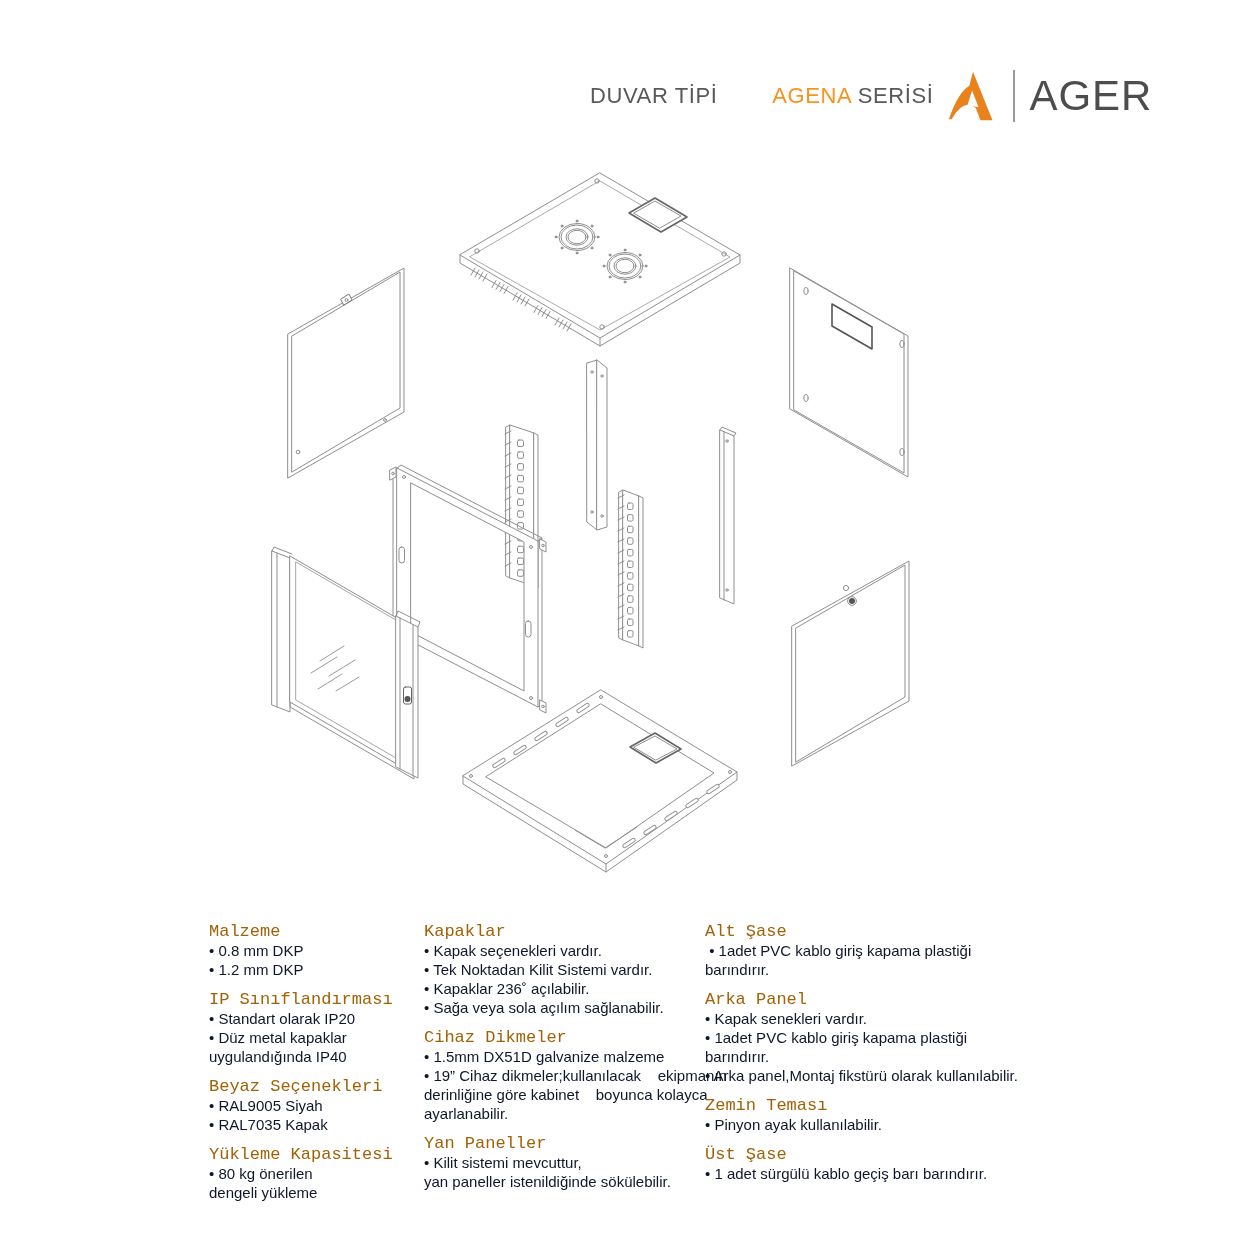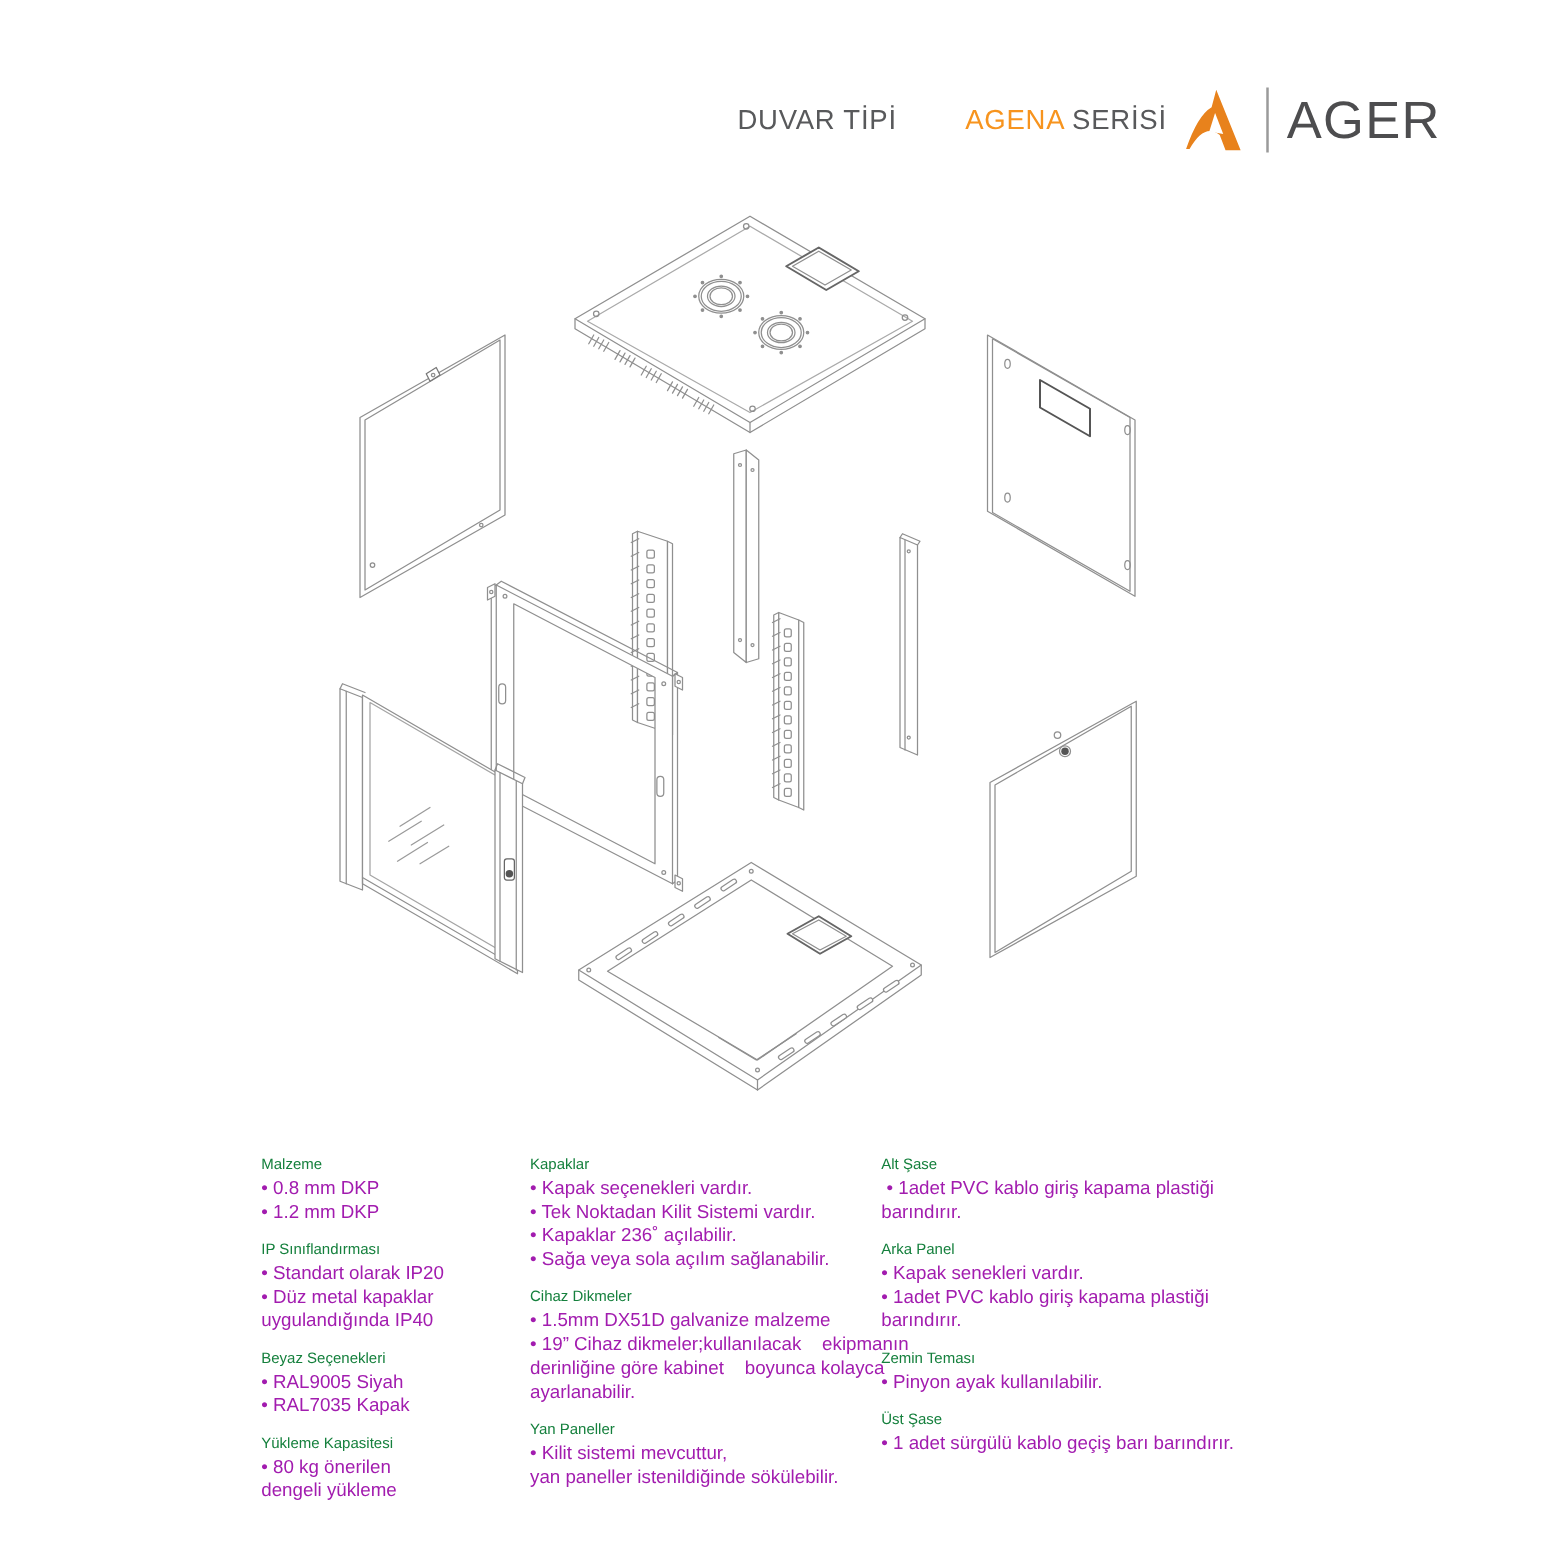--- a/index.html
+++ b/index.html
@@ -24,26 +24,27 @@
     line-height:1;
   }
   
   .diagram{position:absolute;left:0;top:0;width:1250px;height:1250px;}
   
   .specs-col{position:absolute;top:922px;}
   .col-0{left:209px;width:205px;}
   .col-1{left:424px;width:280px;}
   .col-2{left:705px;width:345px;}
   .spec-heading{
-    color:#15803d;font-size:12px;line-height:19px;margin-top:11px;
+    color:#a16207;font-size:17px;line-height:19px;margin-top:11px;
     white-space:pre;
+    font-family:Liberation Mono, monospace;
   }
   .spec-heading:first-child{margin-top:0;}
   .spec-line{
-    font-size:15px;line-height:19px;color:#a21caf;white-space:pre;
+    font-size:15px;line-height:19px;color:#0f172a;white-space:pre;
   }
 </style>
 </head>
 <body>
 
 <div class="header">
   <div class="title"><span>DUVAR TİPİ </span><span class="hl">AGENA</span><span> SERİSİ</span></div>
   <svg class="logo-mark" viewBox="0 0 56 58" aria-hidden="true">
     <path d="M28,3 L49,55 L36,55 L31,42 Q18,31 5,54 L2,54 Q12,25 24,18 Z" fill="#E8821C"></path>
     <path d="M27,23 L34,41 L22,39 Z" fill="#ffffff"></path>
@@ -314,17 +315,18 @@
     <div class="spec-line">yan paneller istenildiğinde sökülebilir.</div>
   </div>
 <div class="specs-col col-2">
     <div class="spec-heading">Alt Şase</div>
     <div class="spec-line"> • 1adet PVC kablo giriş kapama plastiği</div>
     <div class="spec-line">barındırır.</div>
     <div class="spec-heading">Arka Panel</div>
     <div class="spec-line">• Kapak senekleri vardır.</div>
     <div class="spec-line">• 1adet PVC kablo giriş kapama plastiği</div>
     <div class="spec-line">barındırır.</div>
+    <div class="spec-line">• Arka panel,Montaj fikstürü olarak kullanılabilir.</div>
     <div class="spec-heading">Zemin Teması</div>
     <div class="spec-line">• Pinyon ayak kullanılabilir.</div>
     <div class="spec-heading">Üst Şase</div>
     <div class="spec-line">• 1 adet sürgülü kablo geçiş barı barındırır.</div>
   </div>
 
 </body></html>

